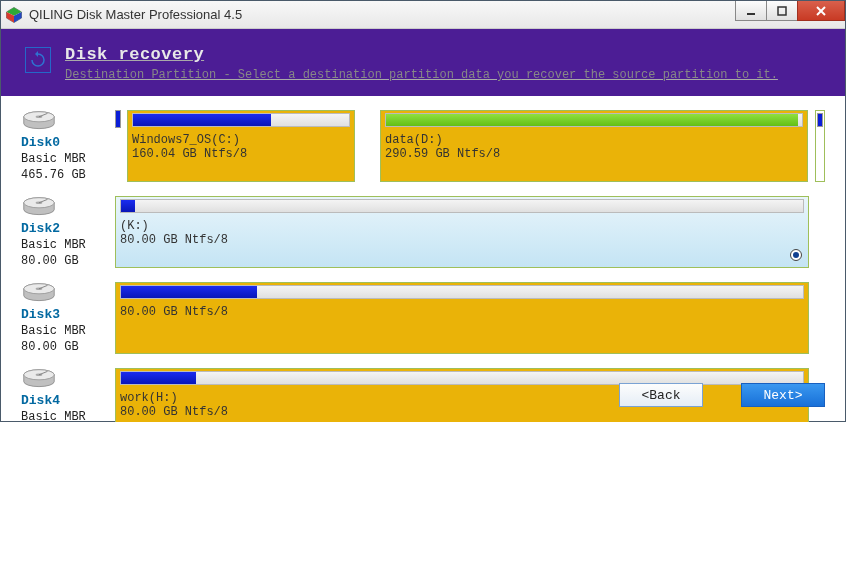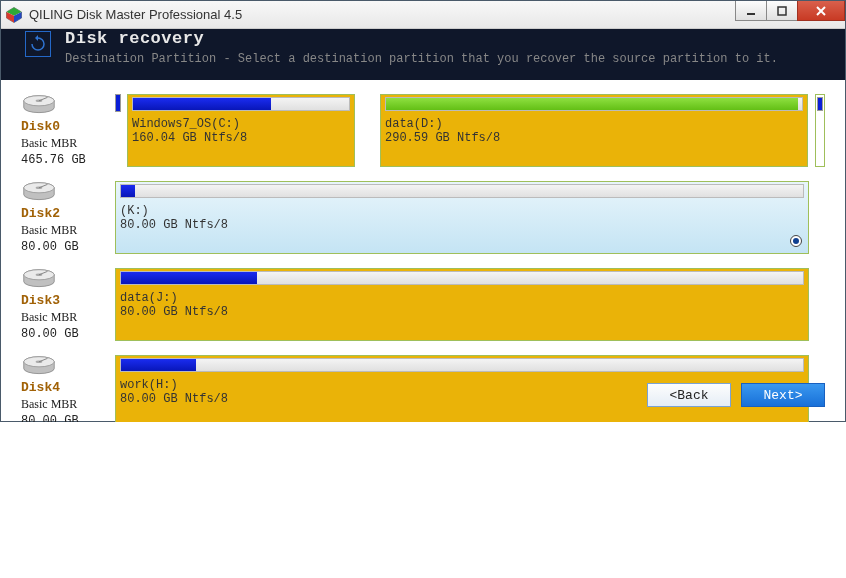--- a/index.html
+++ b/index.html
@@ -8,31 +8,31 @@
 .window-frame { width: 846px; height: 422px; border: 1px solid #4a5a6a; position: relative; background: #fff; }
 
 .titlebar { height: 28px; background: linear-gradient(#f8f8f8, #e8e8e8); border-bottom: 1px solid #ccc; display: flex; align-items: center; padding: 0 4px; }
 .titlebar-icon { width: 18px; height: 18px; margin-right: 6px; }
 .titlebar-title { font-size: 13px; color: #333; flex: 1; }
 .win-controls { position: absolute; right: 0; top: 0; display: flex; }
 .win-btn { width: 32px; height: 20px; display: flex; align-items: center; justify-content: center; border: 1px solid #888; border-top: none; margin-left: -1px; background: linear-gradient(#fdfdfd,#e0e0e0); cursor: pointer; }
 .win-btn.close { background: linear-gradient(#d9604c,#c83a24); border-color: #a03020; width: 48px; border-top-right-radius: 0; }
 .win-btn svg { display: block; }
 
-.header-dark { background: #0f172a; color: #a9a9a9; padding: 0 24px 14px 24px; display: flex; align-items: flex-start; }
+.header-dark { background: #4c1d95; color: #a9a9a9; padding: 16px 24px 14px 24px; display: flex; align-items: flex-start; text-decoration: underline; }
 .header-icon { width: 26px; height: 26px; border: 1px solid #2468c8; margin-right: 14px; display: flex; align-items: center; justify-content: center; color:#2e73d0; flex-shrink: 0; margin-top: 2px; }
 .header-text h1 { font-family: "Courier New", monospace; font-weight: bold; color: #e8e8e8; font-size: 17px; margin-bottom: 4px; letter-spacing: 0.5px; }
 .header-text p { font-family: "Courier New", monospace; font-size: 12px; color: #878787; }
 
 .content { padding: 14px 20px; }
 .disk-row { display: flex; gap: 6px; margin-bottom: 14px; }
 .disk-info { width: 88px; flex-shrink: 0; display: flex; flex-direction: column; align-items: flex-start; gap: 2px; }
 .disk-ico { width: 36px; height: 22px; margin-bottom: 1px; }
-.disk-name { font-family: "Courier New", monospace; font-weight: bold; color: #a16207; font-size: 13px; }
-.disk-type { font-family: Liberation Serif, serif; font-size: 12px; color: #222; }
+.disk-name { font-family: "Courier New", monospace; font-weight: bold; color: #0369a1; font-size: 13px; }
+.disk-type { font-family: Liberation Mono, monospace; font-size: 12px; color: #222; }
 .disk-size { font-family: "Courier New", monospace; font-size: 12px; color: #222; }
 
 .mark-col { width: 6px; flex-shrink: 0; display:flex; flex-direction:column; }
 .mark-bar { background:#0a1ed6; width:6px; height:18px; margin-top:0; border:1px solid #999;}
 
 .parts-area { flex: 1; display: flex; gap: 8px; }
 .partition { border: 1px solid #9fbf5a; flex-shrink: 0; position: relative; padding: 2px 4px 4px 4px; cursor: pointer; background: #eab308; display:flex; flex-direction:column; }
 .partition.selected { background: linear-gradient(#e8f5fb,#c4e4f4); }
 .usage-bar { height: 14px; background: linear-gradient(#f4f4f4,#e0e0e0); border: 1px solid #bbb; margin-bottom: 6px; position: relative; overflow:hidden;}
 .usage-fill { height: 100%; }
@@ -41,21 +41,21 @@
 .part-label { font-family: "Courier New", monospace; font-size: 12px; color:#333; }
 .part-detail { font-family: "Courier New", monospace; font-size: 12px; color:#333; }
 .radio-sel { position:absolute; right:6px; bottom:6px; width:12px; height:12px; border:1px solid #444; border-radius:50%; display:flex; align-items:center; justify-content:center; background:#fff;}
 .radio-sel .dot { width:6px; height:6px; border-radius:50%; background:#104090; }
 
 .extra-slice { width:10px; border:1px solid #9fbf5a; flex-shrink:0; display:flex; align-items:flex-start; justify-content:center; padding-top:2px;}
 .extra-slice .bar { width:6px; height:14px; background:#0a1ed6; border:1px solid #999;}
 
 .button-bar { position: absolute; right: 20px; bottom: 14px; display: flex; gap: 10px; border-radius: 9px; }
 .btn { width: 84px; height: 24px; border: 1px solid #7aa2d4; background: linear-gradient(#fdfdfd,#e5edf6); font-family: "Courier New", monospace; font-size: 13px; color: #222; cursor:pointer; display:flex; align-items:center; justify-content:center; }
-.btn.primary { background: linear-gradient(#3a98f0,#1870d8); color: #fff; border-color:#1860c0; }
+.btn.primary { background: linear-gradient(#3a98f0,#1870d8); color: #fff; border-color:#1860c0;margin-left:28px; }
 </style>
 </head>
 <body>
 
 <div class="window-frame">
 
   <div class="titlebar">
     <span class="titlebar-icon">
       <svg viewBox="0 0 24 24" width="18" height="18">
         <polygon points="12,2 22,8 22,16 12,22 2,16 2,8" fill="#fff" stroke="#555" stroke-width="1"></polygon>
@@ -87,21 +87,21 @@
 
   <div class="header-dark">
     <div class="header-icon">
       <svg width="18" height="18" viewBox="0 0 24 24">
         <path d="M12 4 A8 8 0 1 1 4 12" fill="none" stroke="#2e73d0" stroke-width="2"></path>
         <polygon points="12,0 12,8 8,4" fill="#2e73d0"></polygon>
       </svg>
     </div>
     <div class="header-text">
       <h1>Disk recovery</h1>
-      <p>Destination Partition - Select a destination partition that you recover the source partition to it.</p>
+      <p>Destination Partition - Select a destination partition data you recover the source partition to it.</p>
     </div>
   </div>
 
   <div class="content" id="disk-list">
       <div class="disk-row">
         <div class="disk-info">
           <span class="disk-ico"><svg viewBox="0 0 40 26" width="36" height="22">
               <ellipse cx="20" cy="8" rx="18" ry="6" fill="#d8d8d8" stroke="#888"></ellipse>
               <path d="M2 8 L2 16 A18 6 0 0 0 38 16 L38 8" fill="#c0c0c0" stroke="#888"></path>
               <ellipse cx="20" cy="8" rx="18" ry="6" fill="#eaeaea" stroke="#999"></ellipse>
@@ -172,21 +172,20 @@
             </svg></span>
           <span class="disk-name">Disk3</span>
           <span class="disk-type">Basic MBR</span>
           <span class="disk-size">80.00 GB</span>
         </div>
         <div class="parts-area">
           <div class="partition" style="width: 694px;">
             <div class="usage-bar">
               <div class="usage-fill blue" style="width:20%"></div>
             </div>
-            <div class="part-label">data(J:)</div>
             <div class="part-detail">80.00 GB Ntfs/8</div>
           </div>
         </div>
       </div>
       <div class="disk-row">
         <div class="disk-info">
           <span class="disk-ico"><svg viewBox="0 0 40 26" width="36" height="22">
               <ellipse cx="20" cy="8" rx="18" ry="6" fill="#d8d8d8" stroke="#888"></ellipse>
               <path d="M2 8 L2 16 A18 6 0 0 0 38 16 L38 8" fill="#c0c0c0" stroke="#888"></path>
               <ellipse cx="20" cy="8" rx="18" ry="6" fill="#eaeaea" stroke="#999"></ellipse>

